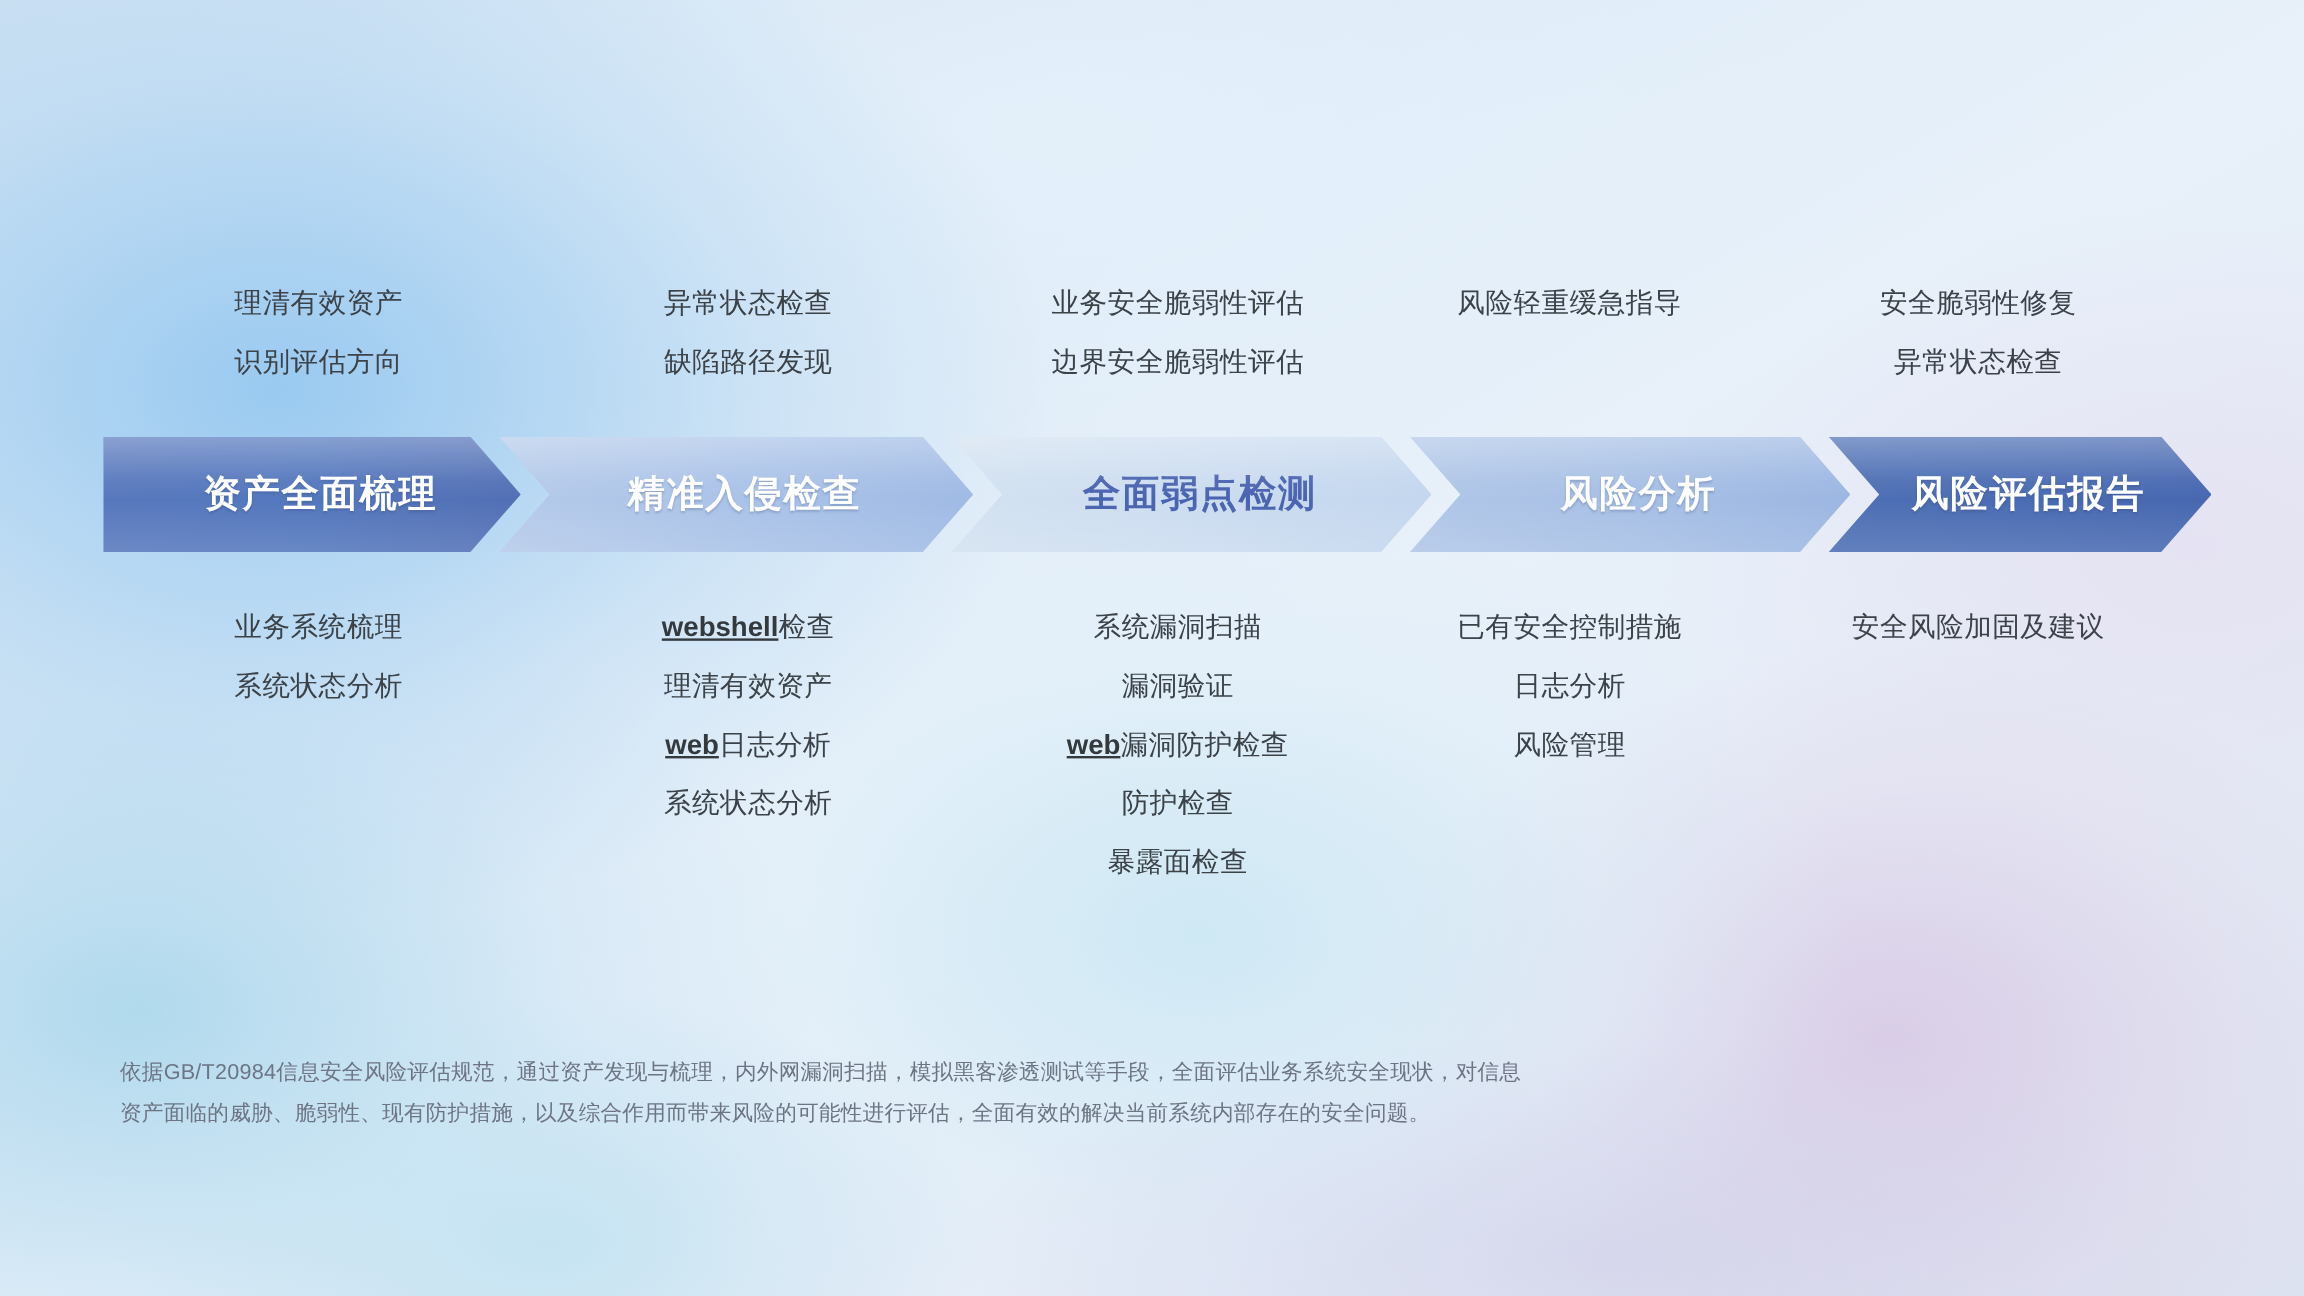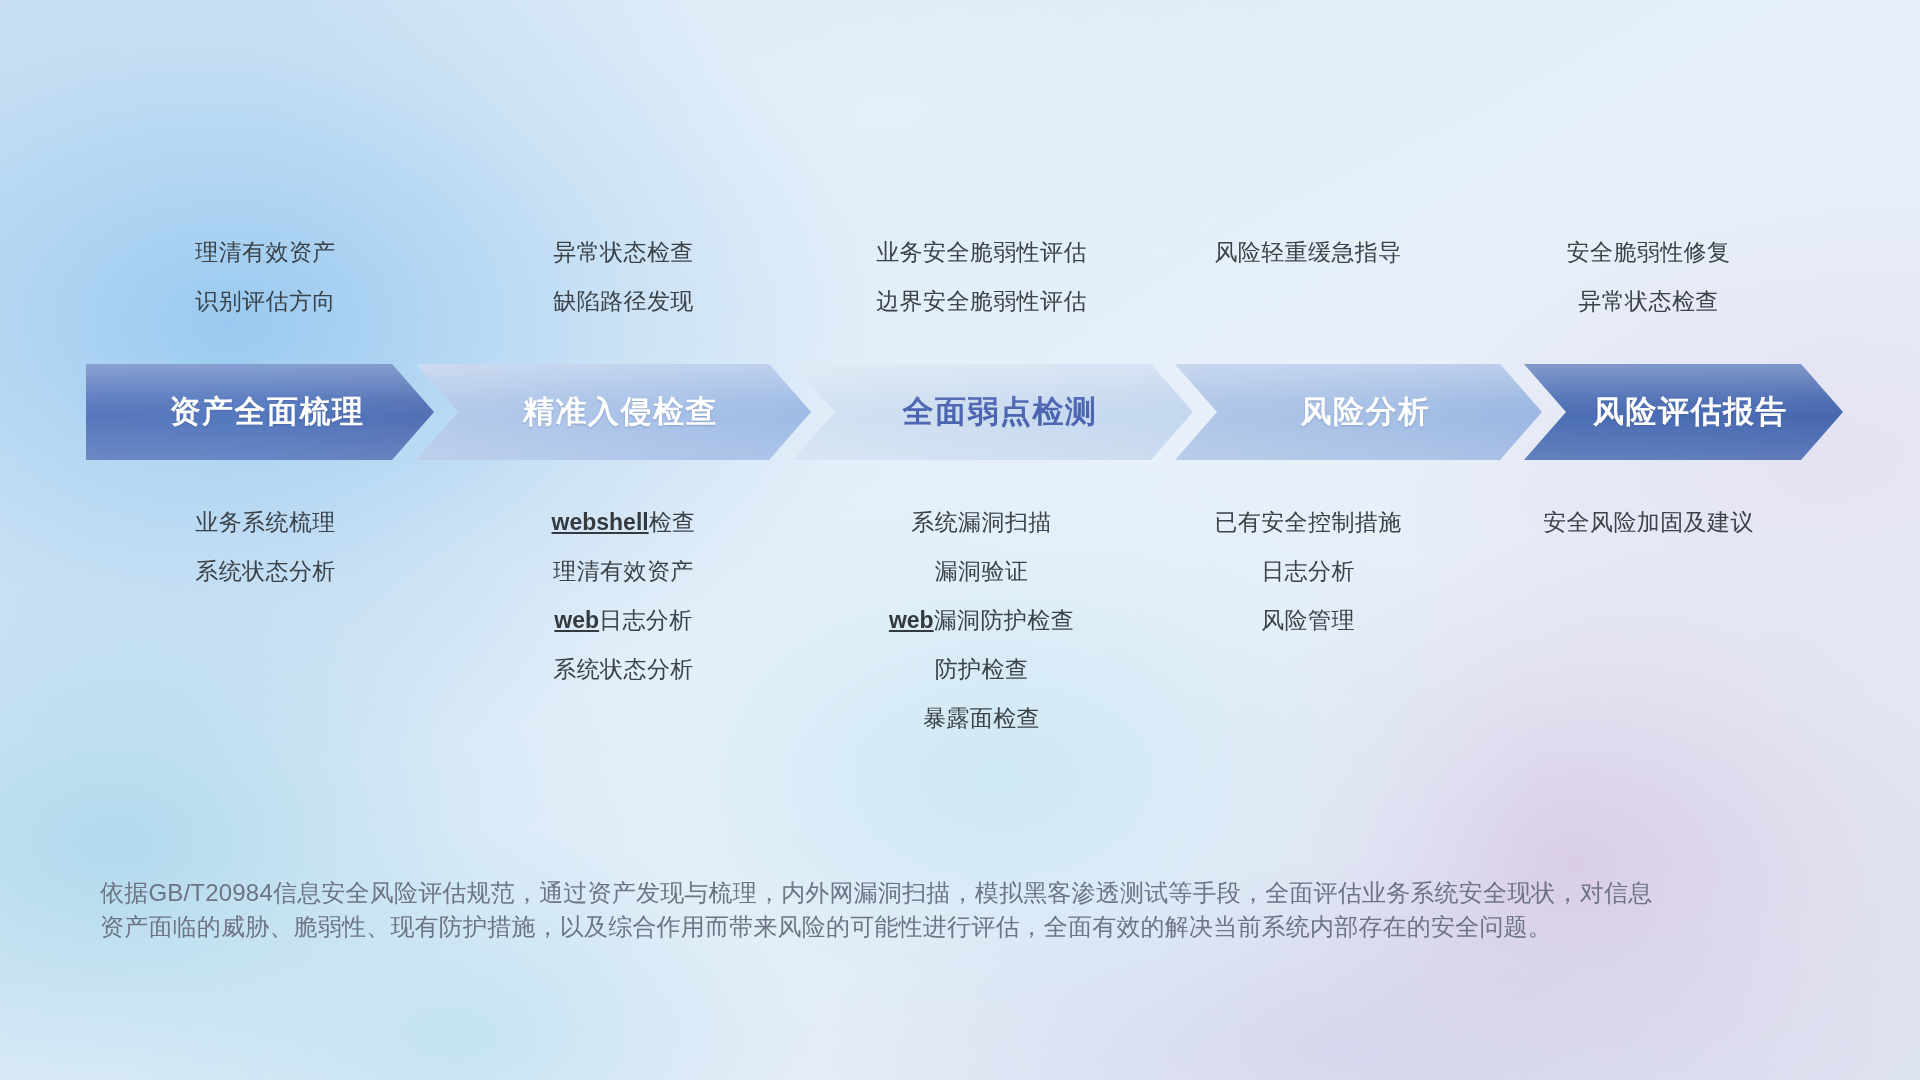--- a/index.html
+++ b/index.html
@@ -121,21 +121,21 @@
 
   
   #footer {
     position: absolute;
     left: 100px;
     top: 876px;
     width: 1560px;
   }
   #footer p {
     color: #6d7484;
-    font-size: 24px;
+    font-size: 18px;
     line-height: 34px;
     letter-spacing: 0.2px;
   }
 </style>
 </head>
 <body>
 
 <div id="bg"></div>
 <div id="bg-soft"></div>
 

